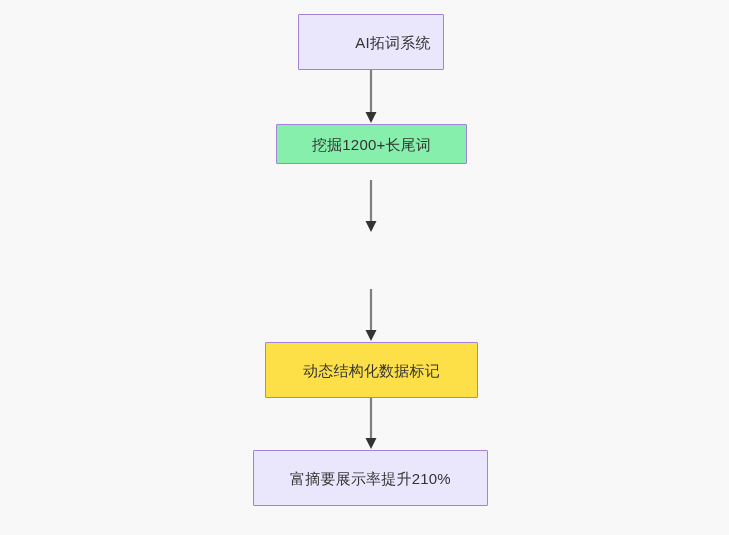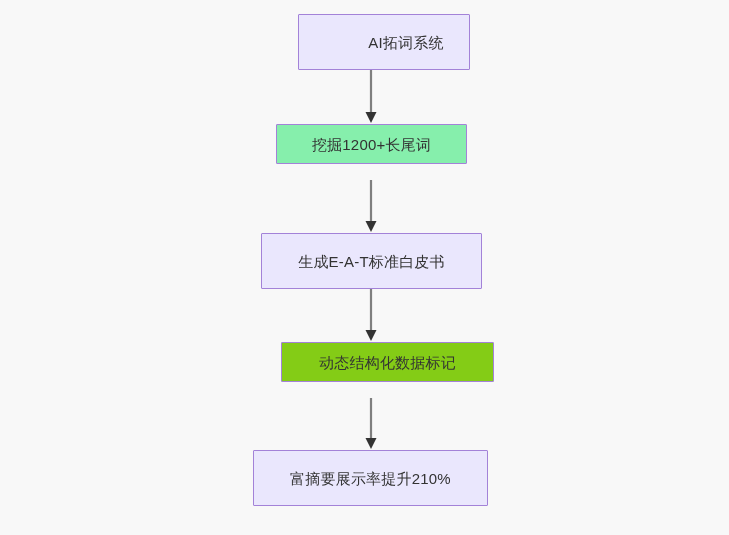--- a/index.html
+++ b/index.html
@@ -75,33 +75,30 @@
     </svg>
   </div>
 
   <div class="edge" id="edge-4" style="left: 364px; top: 398px; height: 52px;">
     <svg width="14" height="52" viewBox="0 0 14 52" xmlns="http://www.w3.org/2000/svg" aria-hidden="true">
       <line x1="7" y1="0" x2="7" y2="42" stroke="#7f7f7f" stroke-width="2.2"></line>
       <polygon points="7,51 1.5,40 12.5,40" fill="#333333"></polygon>
     </svg>
   </div>
 
-  <div class="node" id="node-1" style="left: 298px; top: 14px; width: 172px; height: 56px; background: rgb(234, 231, 253); border-color: rgb(163, 130, 216); padding-left: 44px;">
+  <div class="node" id="node-1" style="left: 298px; top: 14px; width: 146px; height: 56px; background: rgb(234, 231, 253); border-color: rgb(163, 130, 216); padding-left: 44px;">
     <span class="node-label" style="color: rgb(51, 51, 51);">AI拓词系统</span>
   </div>
 
   <div class="node" id="node-2" style="left: 276px; top: 124px; width: 191px; height: 40px; background: #86efac; border-color: rgb(163, 130, 216);">
     <span class="node-label" style="color: rgb(51, 51, 51);">挖掘1200+长尾词</span>
   </div>
 
-  <div class="node" id="node-3" style="left: 261px; top: 233px; width: 221px; height: 56px; background: rgb(234, 231, 253); border-color: rgb(163, 130, 216);">
-    <span class="node-label" style="color: rgb(51, 51, 51);">生成E-A-T标准白皮书</span>
-  </div>
 
-  <div class="node" id="node-4" style="left: 265px; top: 342px; width: 213px; height: 40px; background: #84cc16; border-color: rgb(163, 130, 216); margin-left: 16px;">
+  <div class="node" id="node-4" style="left: 265px; top: 342px; width: 213px; height: 56px; background: #fde047; border-color: rgb(163, 130, 216);">
     <span class="node-label" style="color: rgb(51, 51, 51);">动态结构化数据标记</span>
   </div>
 
   <div class="node" id="node-5" style="left: 253px; top: 450px; width: 235px; height: 56px; background: rgb(234, 231, 253); border-color: rgb(163, 130, 216); text-align: right;">
     <span class="node-label" style="color: rgb(51, 51, 51);">富摘要展示率提升210%</span>
   </div>
 
 </div>
 
 </body></html>

